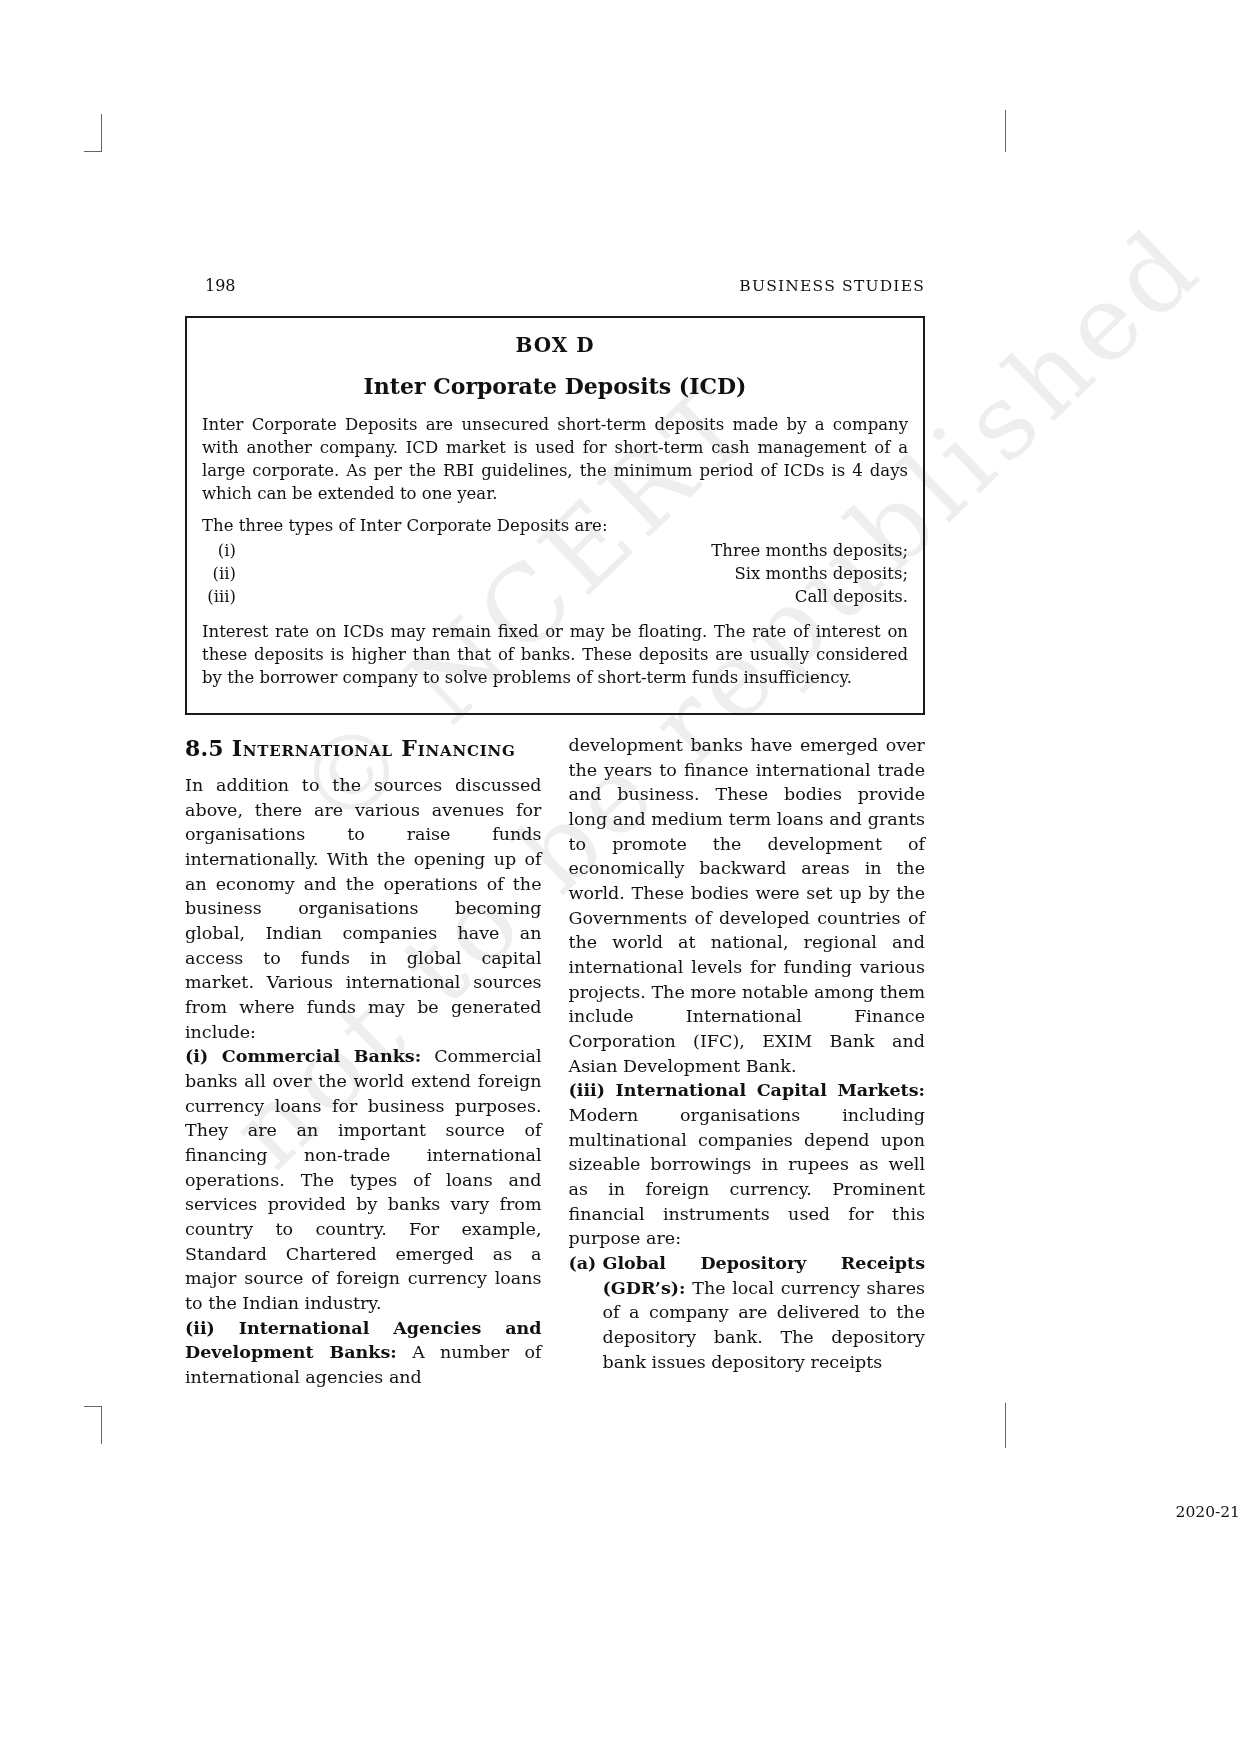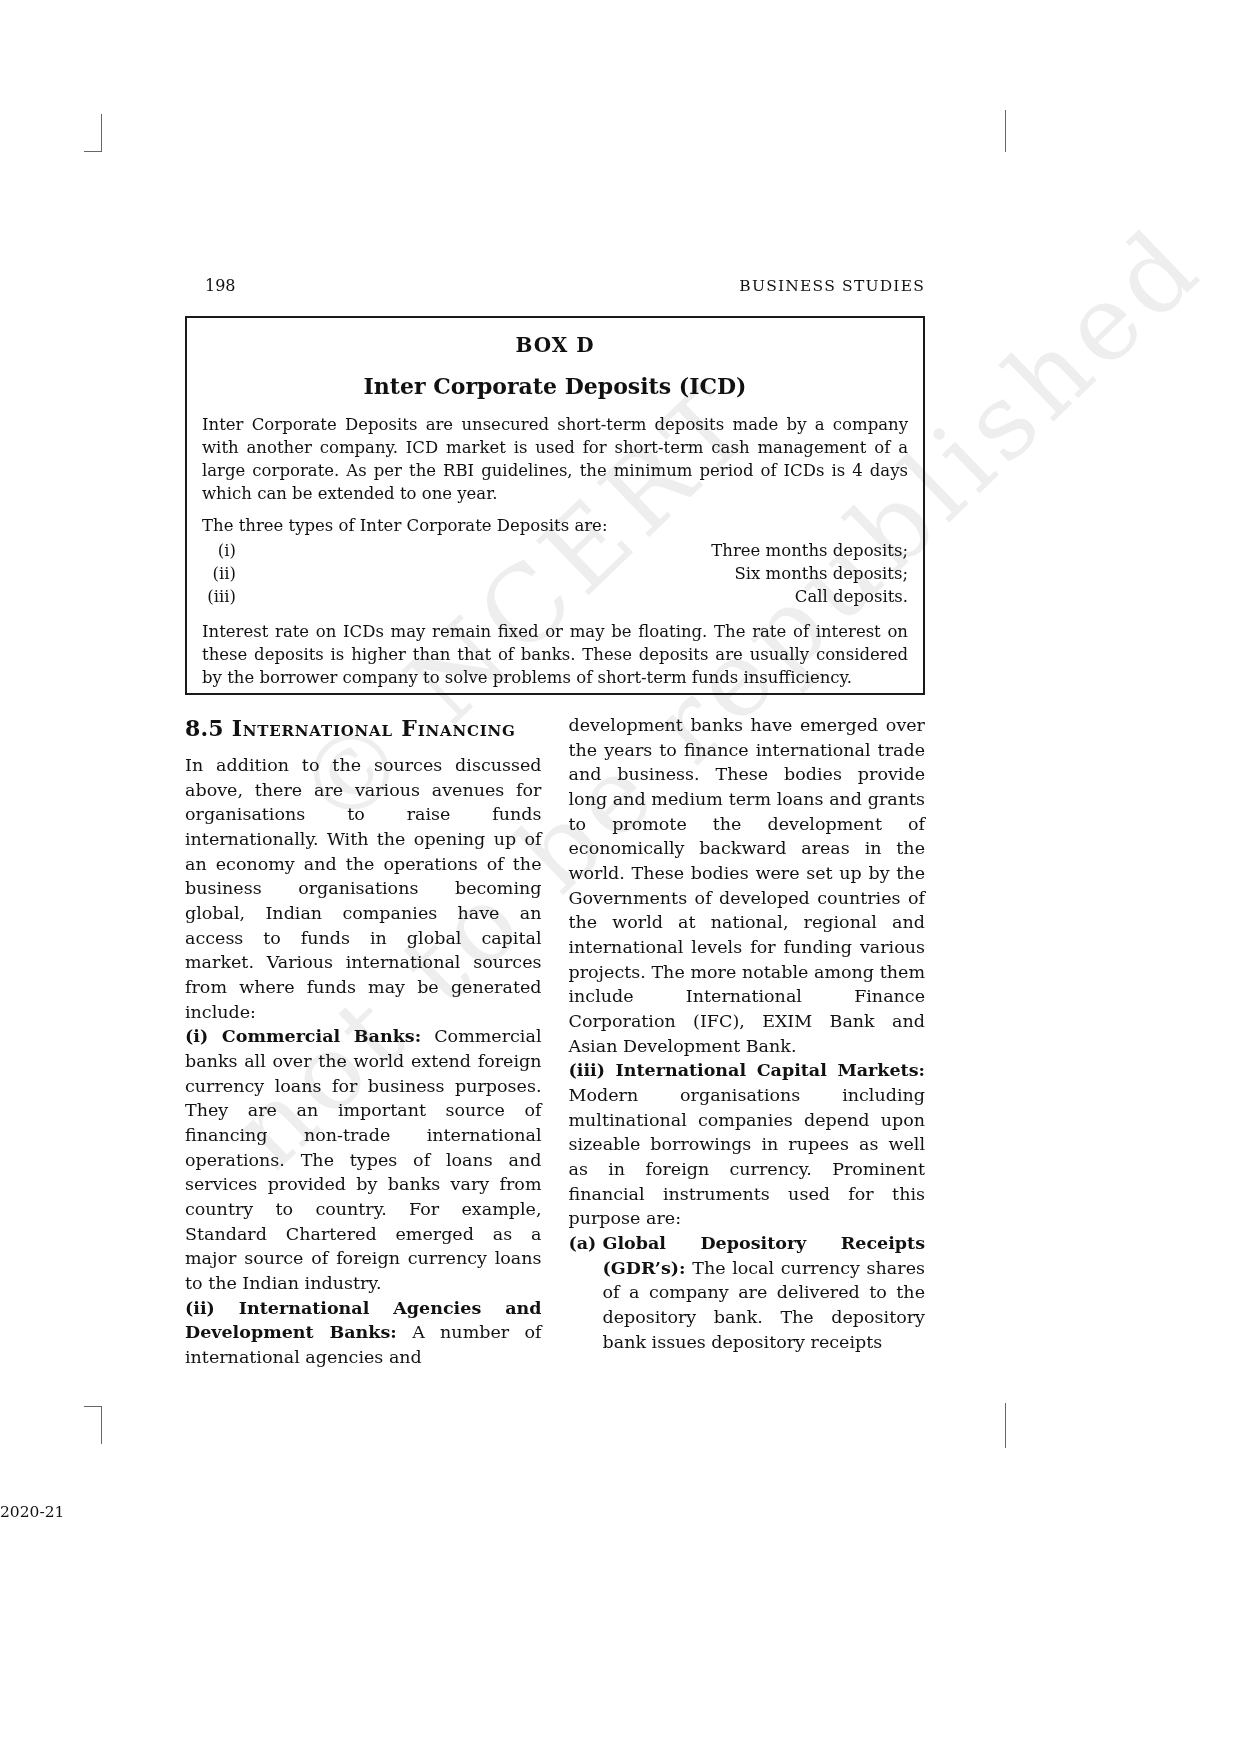--- a/index.html
+++ b/index.html
@@ -59,21 +59,21 @@
     align-items: baseline;
     font-size: 16px;
     margin-left: 20px;
   }
   .running-head .book-title { letter-spacing: 1.2px; font-size: 15.5px; }
 
   
   .boxd {
     margin-top: 21px;
     border: 2px solid #1a1a1a;
-    padding: 13px 15px 4px 15px;
+    padding: 13px 15px 24px 15px;
     font-size: 16.5px;
     line-height: 1.40;
   }
   .boxd .box-title {
     text-align: center;
     font-weight: 700;
     font-size: 20px;
     letter-spacing: 1px;
   }
   .boxd .box-subtitle {
@@ -113,21 +113,21 @@
 
   .sub-item { display: flex; }
   .sub-item .sub-marker { flex: 0 0 34px; font-weight: 700; }
   .sub-item .sub-body { flex: 1; text-align: justify; }
 
   .footer {
     position: absolute;
     left: 0;
     right: 0;
     top: 1503px;
-    text-align: left;
+    text-align: right;
     font-size: 15.5px;
     z-index: 1;
   }
 </style>
 </head>
 <body>
 
 <div class="page">
 
   <div class="crop v crop-tl-v"></div>

